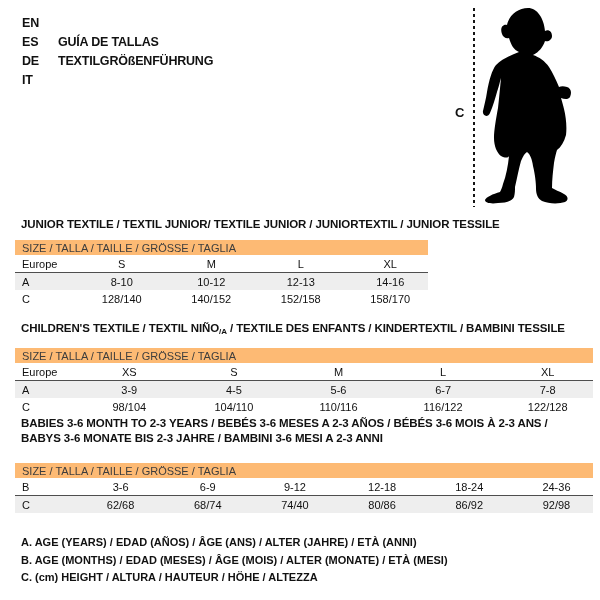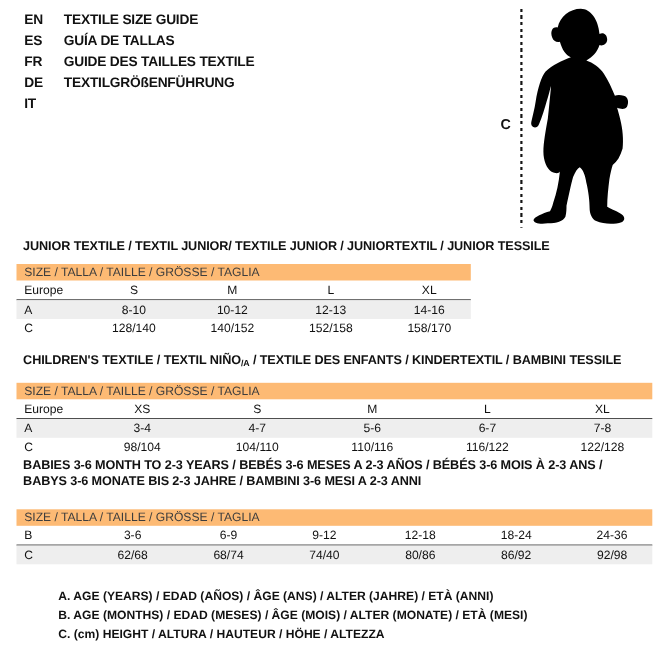--- a/index.html
+++ b/index.html
@@ -1,21 +1,21 @@
 <!DOCTYPE html>
 <html><head>
 <meta charset="utf-8">
 <style>
   html,body{margin:0;padding:0;background:#fff;}
   .page{position:relative;width:600px;height:600px;background:#ffffff;
         font-family:"Liberation Sans",sans-serif;color:#111;overflow:hidden;}
 
   
   .lang-list{position:absolute;left:22px;top:11px;}
-  .lang-row{display:flex;height:19px;align-items:flex-start;font-weight:bold;
+  .lang-row{display:flex;height:19px;align-items:flex-end;font-weight:bold;
             font-size:12.5px;letter-spacing:-0.2px;white-space:nowrap;}
   .lang-code{width:36px;}
 
   
   .height-line{position:absolute;left:473px;top:8px;width:2px;height:199px;
                background:repeating-linear-gradient(180deg,#151515 0 3px,transparent 3px 6px);}
   .height-label{position:absolute;left:455px;top:105px;font-weight:bold;font-size:13px;}
   .silhouette{position:absolute;left:481px;top:4px;}
 
   
@@ -26,39 +26,34 @@
             display:flex;align-items:center;padding-left:7px;box-sizing:border-box;}
   .trow{display:flex;height:17px;align-items:center;font-size:11px;gap:14px;}
   .trow.first{border-bottom:1px solid #4e4e4e;}
   .trow.shade{background:#eeeeee;}
   .tlabel{width:55px;padding-left:7px;box-sizing:border-box;}
   .tcell{flex:1;text-align:center;}
   .sub{font-size:8px;position:relative;top:2px;}
 
   
   .footnotes{position:absolute;left:21px;top:534px;font-weight:bold;
-             font-size:11px;line-height:17.5px;white-space:nowrap;margin-left:32px;}
+             font-size:11px;line-height:17.5px;white-space:nowrap;}
 </style>
 </head>
 <body>
 
 <div class="page">
 
   <div class="lang-list">
     <div class="lang-row">
       <span class="lang-code">EN</span>
-      <span class="lang-text">TEXTILE SIZE GUIDE</span>
     </div>
     <div class="lang-row">
       <span class="lang-code">ES</span>
       <span class="lang-text">GUÍA DE TALLAS</span>
-    </div>
-    <div class="lang-row">
-      <span class="lang-code">FR</span>
-      <span class="lang-text">GUIDE DES TAILLES TEXTILE</span>
     </div>
     <div class="lang-row">
       <span class="lang-code">DE</span>
       <span class="lang-text">TEXTILGRÖßENFÜHRUNG</span>
     </div>
     <div class="lang-row">
       <span class="lang-code">IT</span>
     </div>
   </div>
 
@@ -112,22 +107,22 @@
     <div class="trow first">
       <span class="tlabel">Europe</span>
       <span class="tcell">XS</span>
       <span class="tcell">S</span>
       <span class="tcell">M</span>
       <span class="tcell">L</span>
       <span class="tcell">XL</span>
     </div>
     <div class="trow shade">
       <span class="tlabel">A</span>
-      <span class="tcell">3-4</span>
-      <span class="tcell">4-7</span>
+      <span class="tcell">3-9</span>
+      <span class="tcell">4-5</span>
       <span class="tcell">5-6</span>
       <span class="tcell">6-7</span>
       <span class="tcell">7-8</span>
     </div>
     <div class="trow">
       <span class="tlabel">C</span>
       <span class="tcell">98/104</span>
       <span class="tcell">104/110</span>
       <span class="tcell">110/116</span>
       <span class="tcell">116/122</span>

